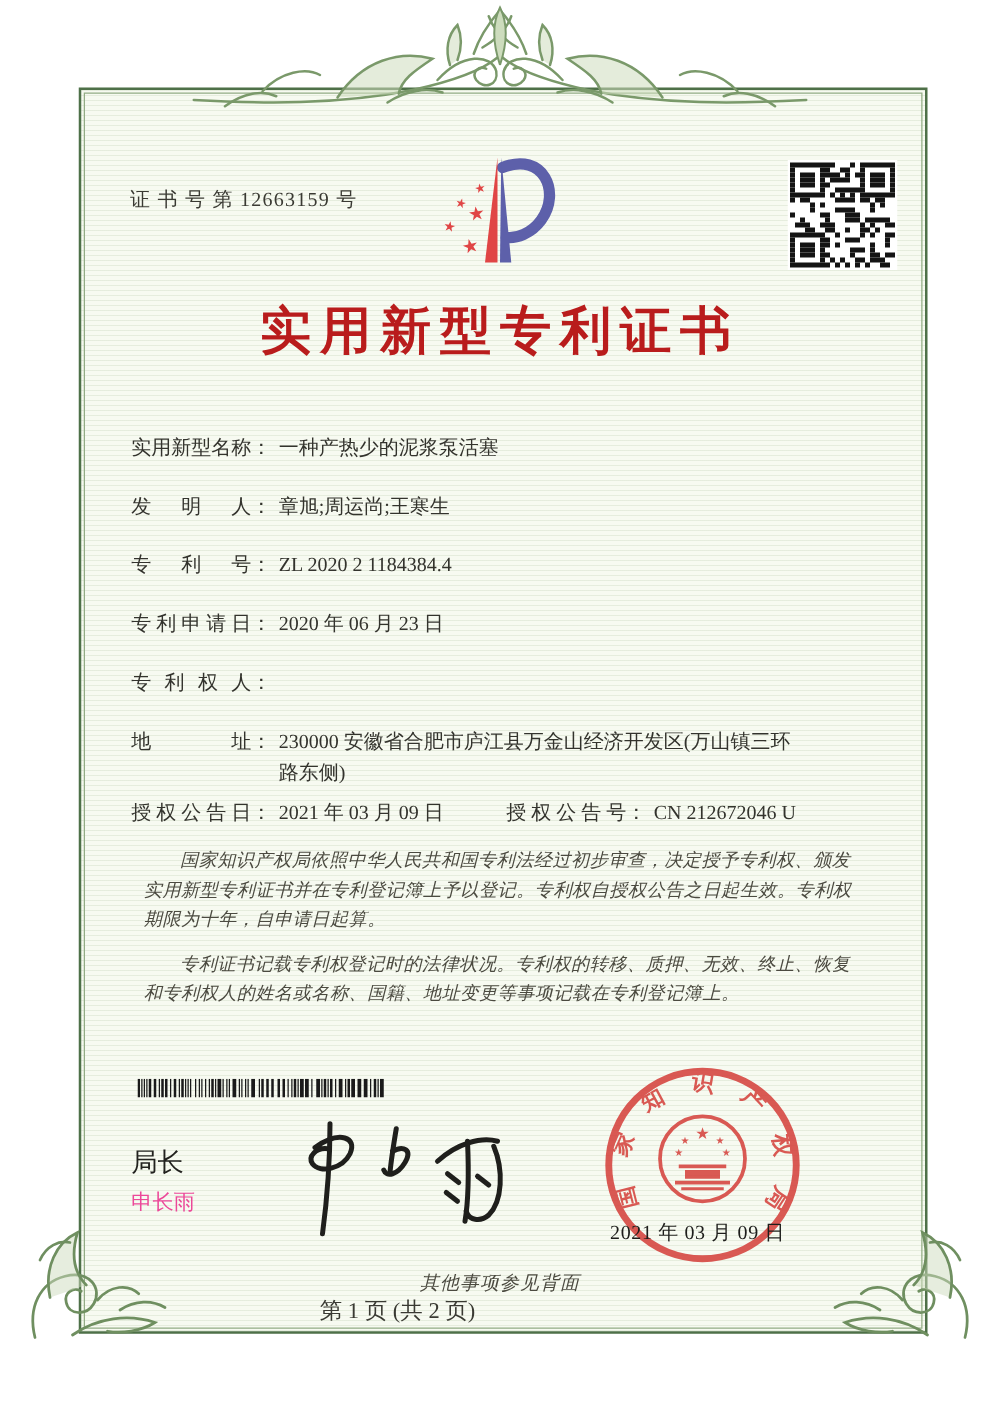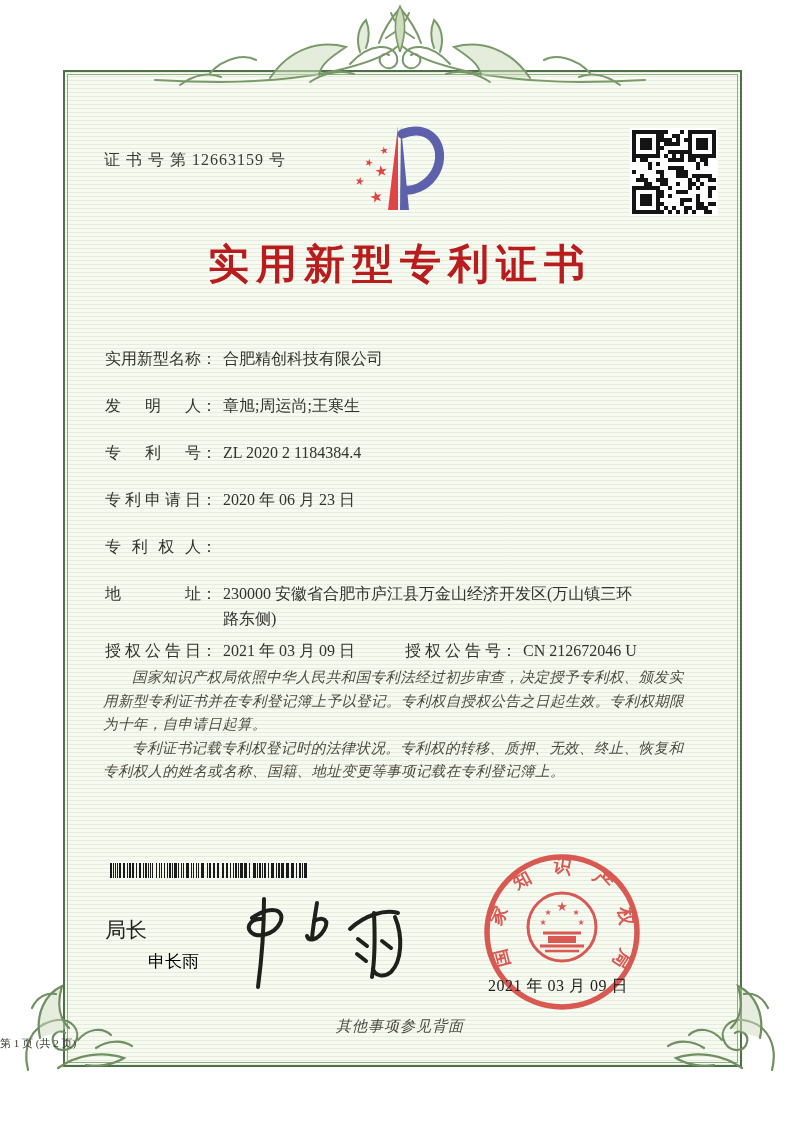--- a/index.html
+++ b/index.html
@@ -26,31 +26,31 @@
   .flabel{display:inline-block;width:96px;text-align:justify;text-align-last:justify;text-justify:inter-character;}
   .fcolon{display:inline-block;}
   .fvalue{padding-left:6px;}
   .frow.addr .fvalue{max-width:420px;}
   .fpair{display:flex;}
   .fpair.first{width:300px;}
   
   .paras{position:absolute;left:103px;top:666px;width:592px;
          font-size:14.5px;line-height:23.5px;letter-spacing:.4px;
          font-style:italic;color:#4b4a40;}
-  .paras p{margin:0;text-indent:2em;font-style:italic;}
+  .paras p{margin:12px;text-indent:2em;font-style:italic;}
   
   .barcode{position:absolute;left:110px;top:863px;}
   .director-title{position:absolute;left:105px;top:916px;font-family:"Liberation Sans",sans-serif;
                   font-size:21px;color:#22221f;}
   .director-name{position:absolute;left:105px;top:950px;font-family:"Liberation Sans",sans-serif;
-                 font-size:17px;color:#000000;margin-left:43px;}
+                 font-size:17px;color:#ec4899;}
   .signature{position:absolute;left:222px;top:891px;}
   .seal{position:absolute;left:481px;top:851px;}
   .seal-date{position:absolute;left:488px;top:976px;width:160px;font-size:16px;color:#1d1d1b;letter-spacing:.5px;}
-  .page-info{position:absolute;left:0;top:1036px;width:636px;font-size:11px;color:#3a3a33;}
+  .page-info{position:absolute;left:0;top:1036px;width:636px;text-align:center;font-size:18px;color:#3a3a33;}
   .back-note{position:absolute;left:0;top:1017px;width:800px;text-align:center;
              font-size:15px;font-style:italic;color:#4b4a40;letter-spacing:1px;}
   svg text.star{font-family:"DejaVu Sans",sans-serif;}
 </style>
 </head>
 <body>
 
 <div class="page">
 
   <div class="cert-frame">
@@ -321,21 +321,21 @@
         <rect x="78" y="82" width="4" height="4"></rect>
       </g>
   </svg>
 
   <div class="title">实用新型专利证书</div>
 
   <div class="fields">
     <div class="frow">
       <span class="flabel">实用新型名称</span>
         <span class="fcolon">：</span>
-        <span class="fvalue">合肥精创科技有限公司</span>
+        <span class="fvalue">一种产热少的泥浆泵活塞</span>
     </div>
     <div class="frow">
       <span class="flabel">发明人</span>
         <span class="fcolon">：</span>
         <span class="fvalue">章旭;周运尚;王寒生</span>
     </div>
     <div class="frow">
       <span class="flabel">专利号</span>
         <span class="fcolon">：</span>
         <span class="fvalue">ZL 2020 2 1184384.4</span>

